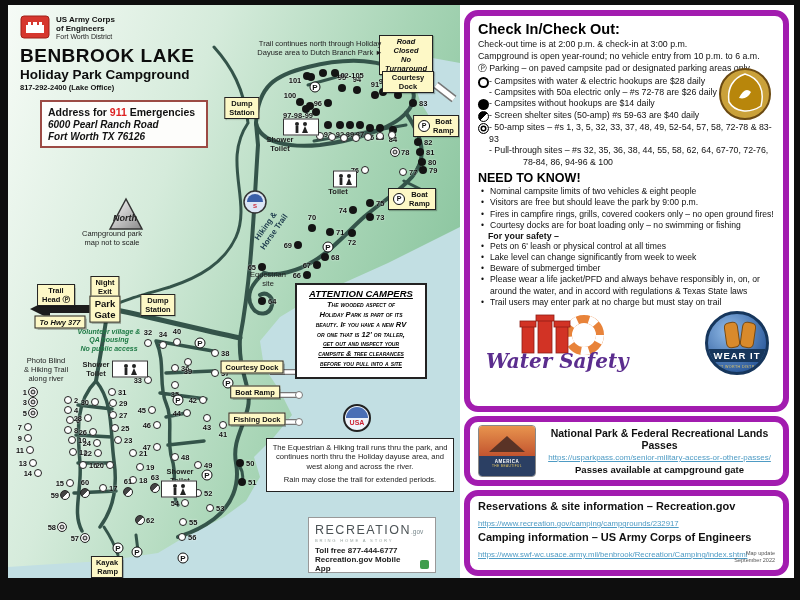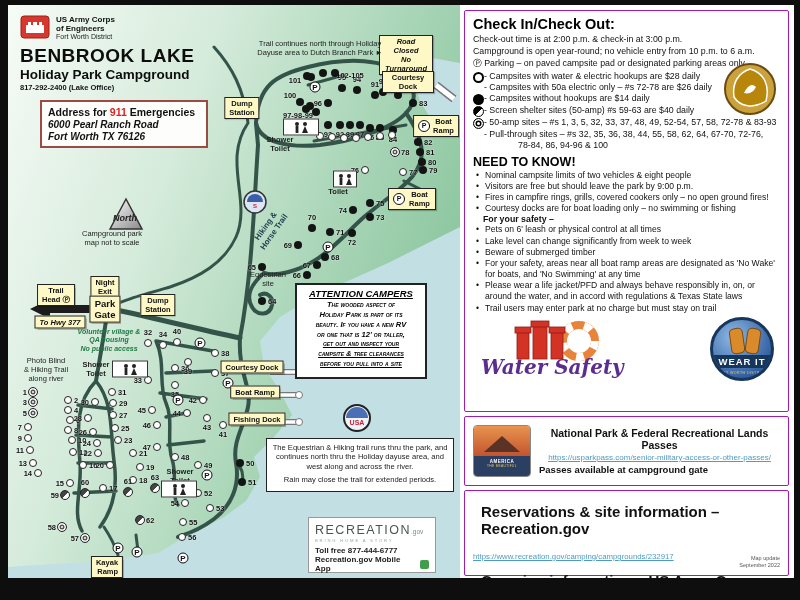--- a/index.html
+++ b/index.html
@@ -61,21 +61,21 @@
           padding:5px 6px;box-sizing:border-box}
   #recbox .brand{font-size:12.5px;letter-spacing:1.5px;color:#4c5356}
   #recbox .brand .gov{font-size:6.5px;letter-spacing:0;color:#7b8a8e}
   #recbox .tag{font-size:4.2px;letter-spacing:1.8px;color:#9aa6a2;margin:1px 0 3px}
   #recbox .tel{font-size:8px;font-weight:bold;color:#222}
   #recbox .app{font-size:8px;font-weight:bold;color:#222;display:flex;align-items:center;gap:3px}
   #recbox .appic{width:9px;height:9px;background:#3f9d4c;border-radius:2px;display:inline-block}
 
   
   #panel{position:absolute;left:452px;top:0;width:334px;height:573px;background:#fff;padding:5px 5px 0 4px;box-sizing:border-box}
-  .pbox{border:1px solid #a21caf;background:#fff;border-radius:2px;padding:5px 8px;box-sizing:border-box;position:relative}
+  .pbox{border:6px solid #a21caf;background:#fff;border-radius:14px;padding:5px 8px;box-sizing:border-box;position:relative}
   #box1{height:402px;overflow:hidden}
   #box1 h3{margin:0 0 2px;font-size:14.5px;color:#000}
   .ciline{font-size:8.8px;color:#111;line-height:1.35}
   #legend{list-style:none;margin:1px 0 0;padding:0}
   #legend li{display:flex;align-items:flex-start;margin:0}
   #legend .ic{flex:0 0 11px;height:11px;border-radius:50%;box-sizing:border-box;margin-top:1px}
   .ic-open{border:2px solid #000;background:#fff}
   .ic-filled{background:#000}
   .ic-half{border:1.5px solid #000;background:linear-gradient(135deg,#000 52%,#fff 48%)}
   .ic-ring{border:1.5px solid #000;background:#fff;box-shadow:inset 0 0 0 1.5px #fff,inset 0 0 0 3px #000}
@@ -103,24 +103,24 @@
   #box2{height:70px;margin-top:4px;display:flex;align-items:center;gap:8px}
   #passthumb{flex:0 0 56px;height:50px;border-radius:4px;overflow:hidden;border:1px solid #888;position:relative}
   #passthumb .sky{height:30px;background:linear-gradient(#e8944e,#c2542f);position:relative}
   #passthumb .mtn{position:absolute;left:10px;top:10px;width:0;height:0;border-left:18px solid transparent;
                   border-right:18px solid transparent;border-bottom:16px solid #5a3326}
   #passthumb .sea{height:20px;background:#2b3f63;color:#fff;text-align:center}
   #passthumb .a1{font-size:4.5px;font-weight:bold;letter-spacing:.5px;padding-top:3px}
   #passthumb .a2{font-size:3.2px;letter-spacing:.4px;color:#e8c964}
   #box2 .ptitle{font-size:10.5px;font-weight:bold;color:#111;text-align:center}
   #box2 a{display:block;text-align:center;font-size:8px;color:#4e9bc4;margin:2px 0}
-  #box2 .pnote{font-size:9.5px;font-weight:bold;color:#111}
+  #box2 .pnote{font-size:9.5px;font-weight:bold;text-align:center;color:#111}
 
   #box3{height:86px;margin-top:4px;padding-top:4px}
-  .linkblock h4{margin:8px;font-size:15px;color:#111}
+  .linkblock h4{margin:0;font-size:11px;color:#111}
   .linkblock a{font-size:7.8px;color:#4e9bc4;display:inline-block;margin:1px 0 3px}
   #mapupdate{position:absolute;right:8px;bottom:6px;font-size:5.5px;color:#555;text-align:right;white-space:pre-line;line-height:1.3}
 
   a{text-decoration:underline}
   
   #frame{position:absolute;inset:0;pointer-events:none;border:0 solid #0e0e0e;border-width:5px 6px 22px 8px;box-sizing:border-box;width:800px;height:600px}
 </style>
 </head>
 <body>
 
@@ -591,21 +591,20 @@
           <li>Nominal campsite limits of two vehicles &amp; eight people</li>
           <li>Visitors are free but should leave the park by 9:00 p.m.</li>
           <li>Fires in campfire rings, grills, covered cookers only – no open ground fires!</li>
           <li>Courtesy docks are for boat loading only – no swimming or fishing</li>
         </ul>
       <div class="safetyhead">For your safety –</div>
       <ul class="bullets" id="safety-list">
           <li>Pets on 6' leash or physical control at all times</li>
           <li>Lake level can change significantly from week to week</li>
           <li>Beware of submerged timber</li>
-          <li>For your safety, areas near all boat ramp areas are designated as 'No Wake' for boats, and 'No Swimming' at any time</li>
           <li>Please wear a life jacket/PFD and always behave responsibly in, on, or around the water, and in accord with regulations &amp; Texas State laws</li>
           <li>Trail users may enter park at no charge but must stay on trail</li>
         </ul>
 
       <svg id="goldbadge" viewBox="0 0 52 52">
         <circle cx="26" cy="26" r="25" fill="#caa13a" stroke="#6b4a12" stroke-width="2"></circle>
         <path d="M26,6 C40,10 46,22 42,38 C30,46 16,44 10,34 C8,20 14,10 26,6 Z" fill="#b8860b" stroke="#fff" stroke-width="1.5"></path>
         <path d="M20,30 q6,-12 12,-6 q-4,8 -12,6" fill="#fff"></path>
       </svg>
 

